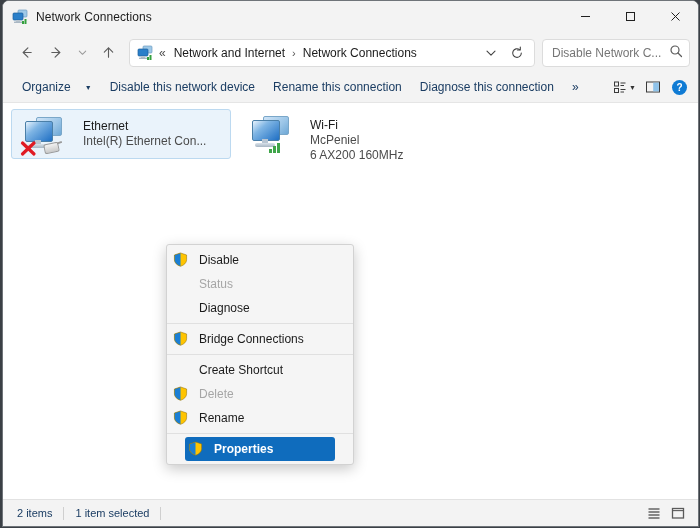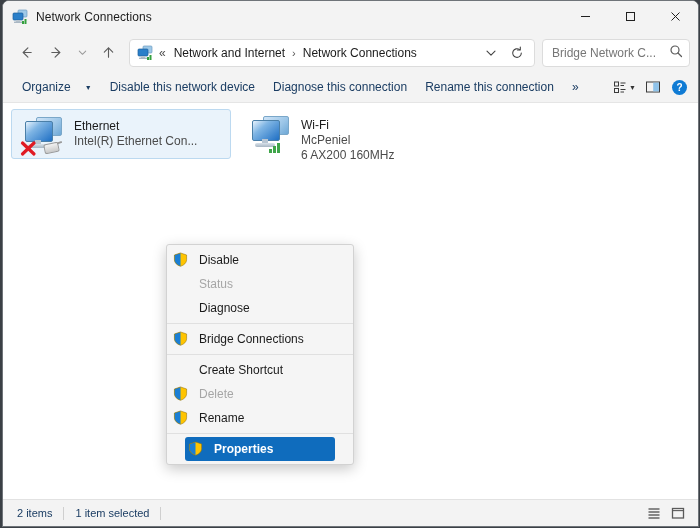--- a/index.html
+++ b/index.html
@@ -168,21 +168,21 @@
     border: 1px solid #bcd9f0;
     border-radius: 3px;
   }
   .conn .ico {
     width: 48px; height: 44px;
     flex: 0 0 48px;
     position: relative;
     margin-left: 6px;
   }
   .conn .txt {
-    margin-left: 8px;
+    margin-left: 17px;
     padding-top: 5px;
     min-width: 0;
   }
   .conn .l1 { font-size: 12px; color: #1b1b1b; line-height: 15px; }
   .conn .l2 { font-size: 12px; color: #4b4b4b; line-height: 15px; white-space: nowrap; }
   .conn .l3 { font-size: 12px; color: #4b4b4b; line-height: 15px; white-space: nowrap; }
 
   
   .pcicon { position: absolute; left: 2px; top: 2px; width: 44px; height: 40px; }
   .mon-back {
@@ -395,38 +395,38 @@
       </span>
       <span class="addr-btn">
         <svg width="14" height="14" viewBox="0 0 14 14">
           <path d="M11.3 7 A4.3 4.3 0 1 1 9.6 3.6" fill="none" stroke="#444" stroke-width="1.1" stroke-linecap="round"></path>
           <path d="M10.3 1.1 L10.3 4 L7.4 4" fill="none" stroke="#444" stroke-width="1.1" stroke-linecap="round" stroke-linejoin="round"></path>
         </svg>
       </span>
     </div>
 
     <div id="searchbox">
-      <span class="ph">Bridge Network C...</span>
+      <span class="ph">Disable Network C...</span>
       <span>
         <svg width="14" height="14" viewBox="0 0 14 14">
             <circle cx="6" cy="6" r="4" fill="none" stroke="#5a5a5a" stroke-width="1.2"></circle>
             <line x1="9" y1="9" x2="12.5" y2="12.5" stroke="#5a5a5a" stroke-width="1.2" stroke-linecap="round"></line>
           </svg>
       </span>
     </div>
   </div>
 
   <div id="cmdbar">
     <div class="cmd">
       <span>Organize</span>
       <span class="caret">▼</span>
     </div>
     <div class="cmd">Disable this network device</div>
+    <div class="cmd">Rename this connection</div>
     <div class="cmd">Diagnose this connection</div>
-    <div class="cmd">Rename this connection</div>
     <div class="cmd">»</div>
     <div class="cmd-spacer"></div>
     <div class="iconbtn">
       <svg width="15" height="15" viewBox="0 0 15 15">
         <rect x="1.5" y="2" width="4" height="4" fill="none" stroke="#3a3a3a" stroke-width="1"></rect>
         <rect x="1.5" y="8.5" width="4" height="4" fill="none" stroke="#3a3a3a" stroke-width="1"></rect>
         <line x1="7.5" y1="3" x2="12.5" y2="3" stroke="#3a3a3a" stroke-width="1"></line>
         <line x1="7.5" y1="5.5" x2="11" y2="5.5" stroke="#3a3a3a" stroke-width="1"></line>
         <line x1="7.5" y1="9.5" x2="12.5" y2="9.5" stroke="#3a3a3a" stroke-width="1"></line>
         <line x1="7.5" y1="12" x2="11" y2="12" stroke="#3a3a3a" stroke-width="1"></line>

